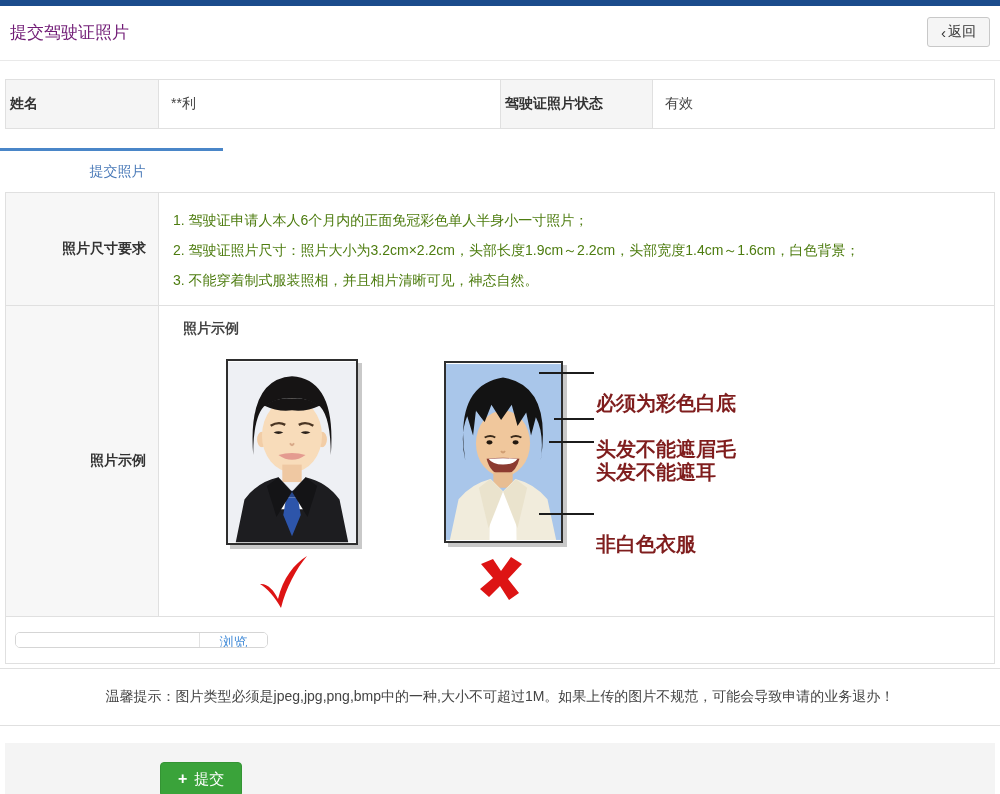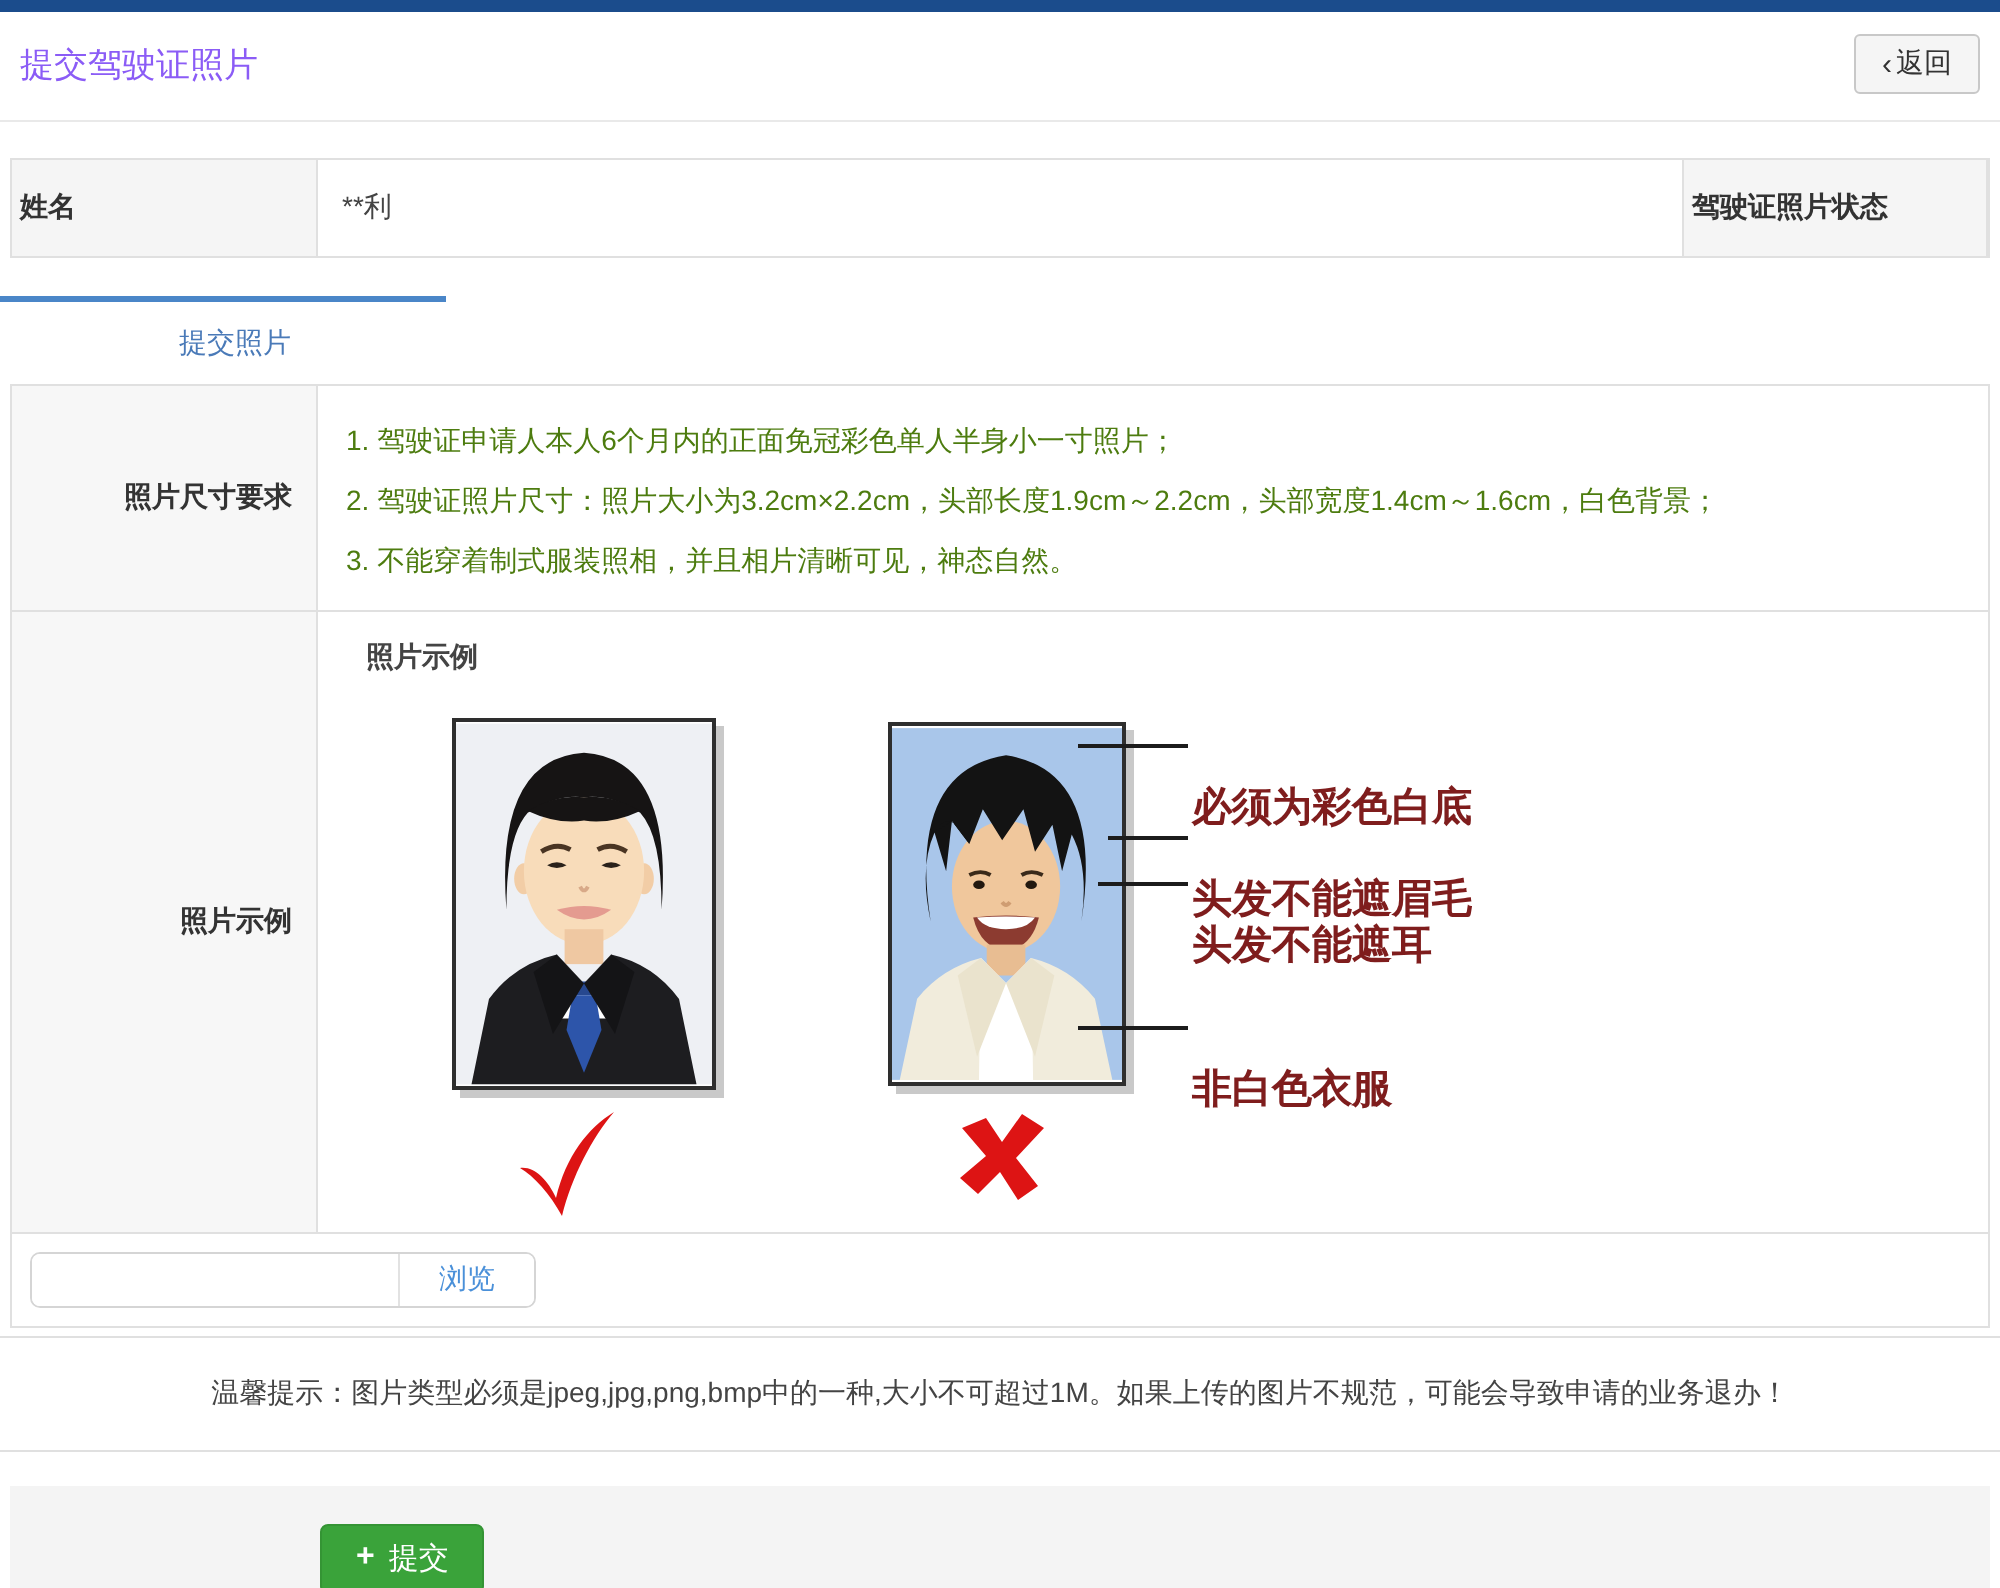--- a/index.html
+++ b/index.html
@@ -8,21 +8,21 @@
     width:1000px; height:794px; position:relative;
     font-family:"Liberation Sans","DejaVu Sans",sans-serif;
     font-size:14px; color:#333; background:#fff;
   }
   
   .topbar { height:6px; background:#1b4c8c; }
 
   
   .header { display:flex; justify-content:space-between; align-items:center;
     padding:11px 10px 13px 10px; border-bottom:1px solid #e9e9e9; }
-  .page-title { color:#8b5cf6; font-size:17px; }
+  .page-title { color:#701a75; font-size:17px; }
   .back-btn { background:#f5f5f5; border:1px solid #c8c8c8; border-radius:3px;
     padding:5px 13px; font-size:14px; color:#333; cursor:pointer;
     font-family:inherit; display:flex; align-items:center; gap:2px; }
   .back-btn .chev { font-size:15px; line-height:1; }
 
   
   .info-table { margin:18px 5px 0 5px; display:flex; border:1px solid #e0e0e0; }
   .info-cell-label { width:153px; background:#f5f5f5; text-align:left;
     padding:15px 12px 15px 4px; font-weight:bold; color:#333;
     border-right:1px solid #e0e0e0; flex:none; }
@@ -67,21 +67,21 @@
   .anno-line-3 { left:390px; top:135px; width:45px; }
   .anno-line-4 { left:380px; top:207px; width:55px; }
   .anno-text-1 { top:57px; }
   .anno-text-2 { top:103px; }
   .anno-text-3 { top:126px; }
   .anno-text-4 { top:198px; }
 
   
   .upload-row { height:46px; }
   .upload-content { display:flex; align-items:center; padding-left:9px; }
-  .upload-control { display:flex; width:253px; height:28px;
+  .upload-control { display:flex; width:253px; height:16px;
     border:1px solid #d5d5d5; border-radius:5px; overflow:hidden; background:#fff; }
   .upload-input { flex:1; border:none; outline:none; padding:0 8px;
     font-family:inherit; font-size:14px; color:#333; min-width:0; background:#fff; }
   .browse-btn { width:68px; flex:none; border:none; border-left:1px solid #e2e2e2;
     background:#fff; color:#4a90d9; font-size:14px; font-family:inherit;
     cursor:pointer; }
 
   
   .tip-row { margin-top:4px; border-top:1px solid #e0e0e0; border-bottom:1px solid #e0e0e0;
     padding:19px 0; text-align:center; color:#444; }
@@ -104,20 +104,21 @@
   <button class="back-btn">
     <span class="chev">‹</span>
     <span>返回</span>
   </button>
 </div>
 
 <div class="info-table">
   <div class="info-cell-label">姓名</div>
   <div class="info-cell-value">**利</div>
   <div class="info-cell-label second">驾驶证照片状态</div>
+  <div class="info-cell-value">有效</div>
 </div>
 
 <div class="tab-bar">
   <div class="tab-active">提交照片</div>
 </div>
 
 <div class="main-table">
 
   <div class="m-row">
     <div class="m-label">照片尺寸要求</div>

